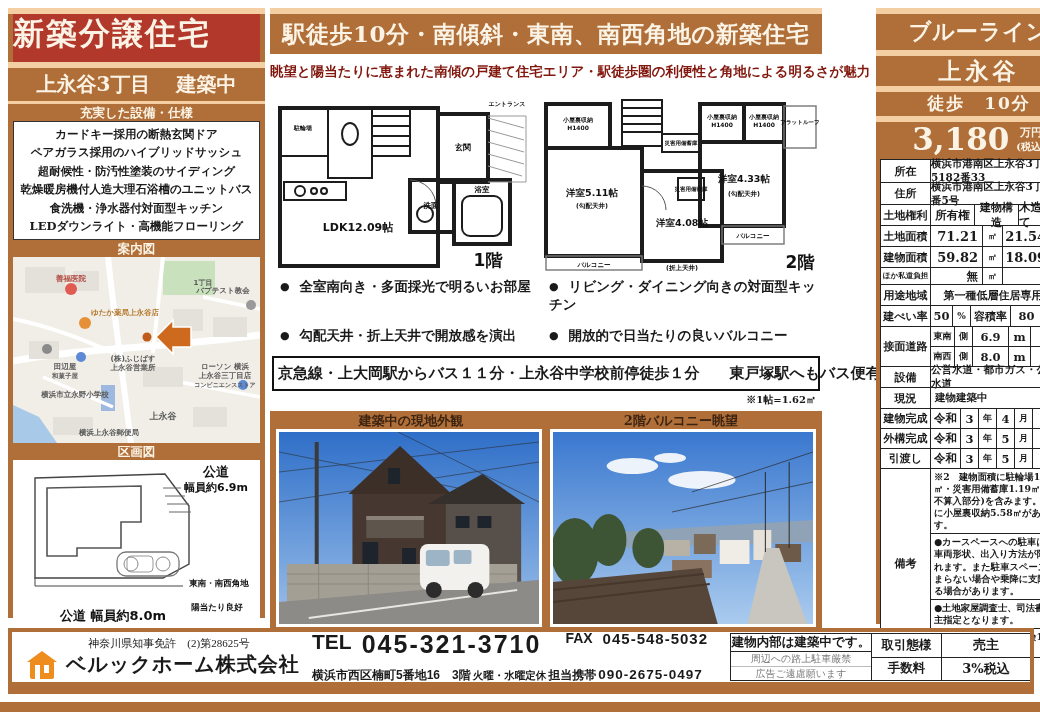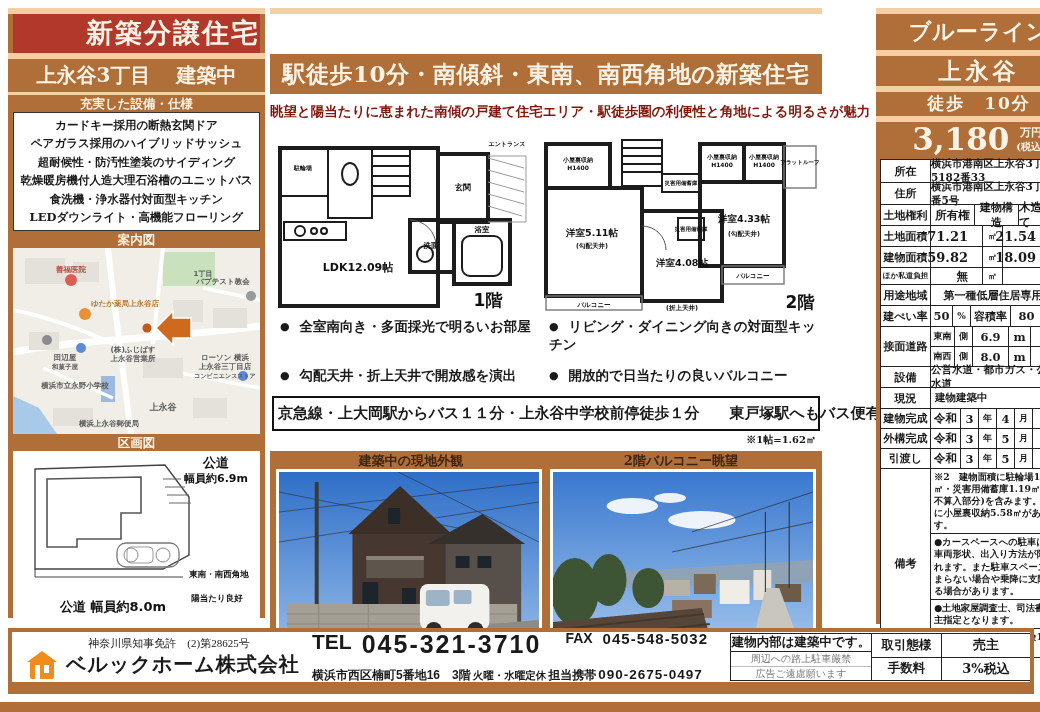--- a/index.html
+++ b/index.html
@@ -7,35 +7,35 @@
     --darkred:#82170d; --ink:#1a1a1a; --tborder:#222;
   }
   *{margin:0;padding:0;box-sizing:border-box;}
   html,body{width:1040px;height:712px;background:#fff;overflow:hidden;
     font-family:"DejaVu Serif","Liberation Serif",serif;color:var(--ink);}
   .abs{position:absolute;}
   
   #left-panel{left:8px;top:8px;width:257px;height:610px;background:var(--orange);display:flex;flex-direction:column;}
   .strip{height:6px;background:var(--peach);flex:none;}
   .strip.thin{height:3px;}
-  #main-title{height:39px;margin:0 5px;background:var(--red);color:var(--cream);
-    font-weight:bold;font-size:27px;line-height:38px;text-align:right;letter-spacing:2px;flex:none;}
+  #main-title{height:48px;margin:0 5px;background:var(--red);color:var(--cream);
+    font-weight:bold;font-size:31px;line-height:38px;text-align:left;letter-spacing:2px;flex:none;}
   #sub-band{height:33px;display:flex;align-items:center;justify-content:center;gap:26px;
     color:var(--cream);font-weight:bold;font-size:20px;flex:none;}
   .oband{height:17px;color:var(--cream);font-weight:bold;font-size:12.5px;line-height:17px;text-align:center;flex:none;}
   #features-box{margin:0 5px;height:119px;background:#fff;border:1px solid #333;
     display:flex;flex-direction:column;justify-content:space-around;padding:3px 1px;flex:none;}
   #features-box div{font-weight:bold;font-size:11.5px;text-align:center;white-space:nowrap;}
   .imgbox{margin:0 5px;background:#a16207;flex:none;overflow:hidden;}
   #map-box{height:186px;}
   #plot-box{height:186px;}
   
   #center-col{left:270px;top:8px;width:552px;}
   #center-banner{height:40px;background:var(--orange);color:var(--cream);font-weight:bold;
-    font-size:23px;line-height:39px;text-align:center;letter-spacing:.5px;margin-top:40px;}
+    font-size:23px;line-height:39px;text-align:center;letter-spacing:.5px;}
   #center-sub{margin-top:9px;color:var(--darkred);font-weight:bold;font-size:13.5px;text-align:center;white-space:nowrap;}
   #plans{margin-top:5px;display:flex;height:188px;}
   #bullets{margin-top:4px;display:grid;grid-template-columns:1fr 1fr;row-gap:13px;padding:0 4px 0 10px;}
   #bullets div{font-weight:bold;font-size:13.5px;}
   #bullets div::before{content:"●"; font-size:11px; margin-right:10px; vertical-align:1px;}
   #access-box{margin:11px 2px 0 2px;border:2px solid #111;padding:6px 4px;
     font-weight:bold;font-size:15px;text-align:center;white-space:nowrap;}
   #unit-note{text-align:right;font-size:10px;font-weight:bold;margin:2px 6px 0 0;}
   #photo-panel{margin-top:4px;background:var(--orange);height:226px;padding:1px 6px 8px 6px;}
   #photo-caps{display:flex;height:17px;}
@@ -54,21 +54,21 @@
   #price-units span:first-child{font-size:11px;}
   #price-units span:last-child{font-size:10px;}
   #ptable{margin:3px 4px 5px 4px;background:#fff;border:1px solid var(--tborder);flex:1;display:flex;flex-direction:column;font-weight:bold;}
   .prow{display:flex;border-top:1px solid var(--tborder);flex:none;align-items:stretch;}
   .prow:first-child{border-top:none;}
   .pl{width:50px;border-right:1px solid var(--tborder);display:flex;align-items:center;justify-content:center;
       font-size:11px;flex:none;text-align:center;}
   .pl.sm{font-size:7.5px;}
   .pc{display:flex;align-items:center;justify-content:center;font-size:11.5px;border-right:1px solid var(--tborder);}
   .pc.last{border-right:none;}
-  .pc.num{justify-content:flex-end;padding-right:14px;}
+  .pc.num{justify-content:flex-end;padding-right:4px;}
   .h22{height:22px}.h21{height:21px}.h20{height:20px}.h17{height:17px}.h40{height:40px}
   .full{flex:1;font-size:10.5px;}
   #road-rows{flex:1;display:flex;flex-direction:column;}
   #road-rows .sub{display:flex;flex:1;}
   #road-rows .sub:last-child{border-top:1px solid var(--tborder);}
   #remarks-row{flex:1;}
   #remarks-body{flex:1;display:flex;flex-direction:column;font-size:9.3px;line-height:1.3;text-align:left;}
   #remarks-body p{padding:2px 3px;flex:1;}
   #remarks-body p + p{border-top:1px solid var(--tborder);}
   

